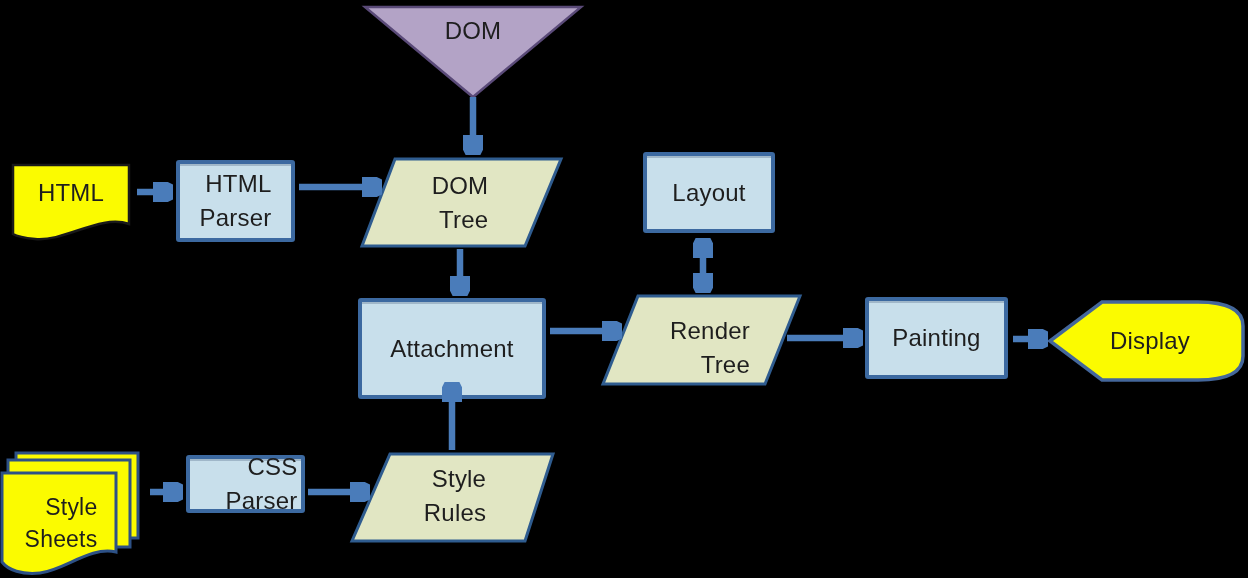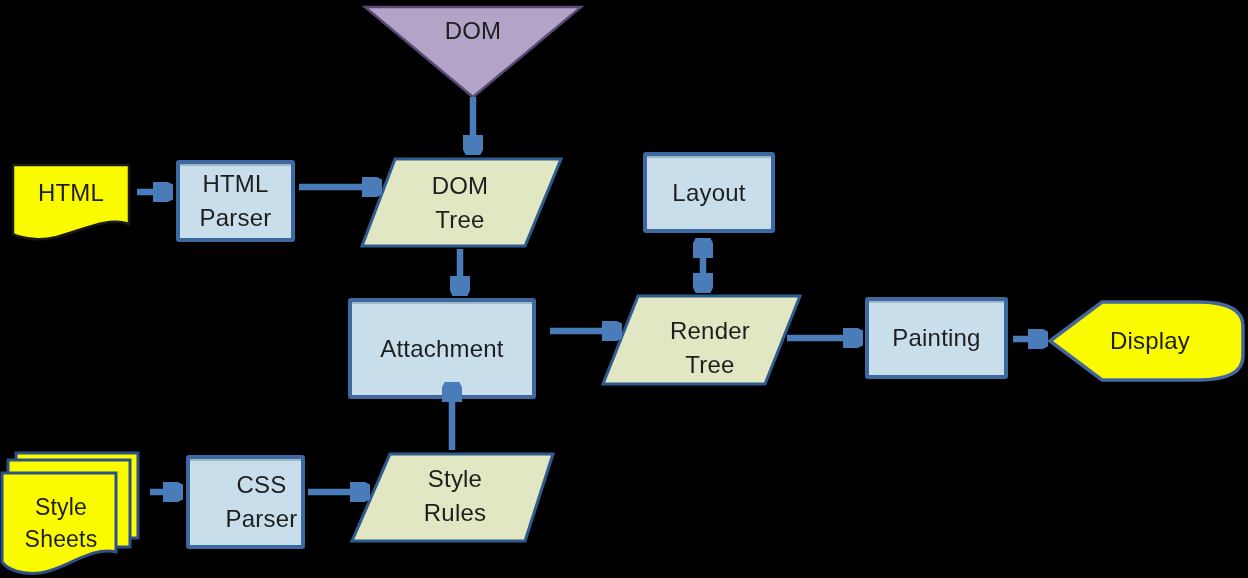--- a/index.html
+++ b/index.html
@@ -9,21 +9,21 @@
   }
   .shape-svg { position:absolute; overflow:visible; }
   .box {
     position:absolute; box-sizing:border-box;
     background:#c8dfeb; border:4px solid #3c69a0; border-radius:3px;
     box-shadow: inset 0 2px 0 rgba(20,40,80,.22);
     display:flex; align-items:center; justify-content:center;
   }
   .node-label {
     position:absolute; display:flex; align-items:center; justify-content:center;
-    text-align:center; white-space:pre-line; color:#1e1e1e;
+    text-align:right; white-space:pre-line; color:#1e1e1e;
     font-size:24px; line-height:1.4; letter-spacing:.2px;
   }
   .box .node-label { position:static; }
   #arrow-layer { position:absolute; left:0; top:0; pointer-events:none; }
   #arrow-layer path { stroke:#4a7cba; stroke-width:6.5; fill:none; }
 </style>
 </head>
 <body>
 
 <div id="canvas">
@@ -42,21 +42,21 @@
     <span class="node-label">HTML
 Parser</span>
   </div>
 
   <svg class="shape-svg" style="left:358px; top:156px;" width="208" height="94">
     <polygon points="37,3 203,3 167,90 4,90" fill="#e1e6c3" stroke="#2f5c8f" stroke-width="3"></polygon>
   </svg>
   <div class="node-label" style="left:390px; top:164px; width:140px; height:78px;">DOM
 Tree</div>
 
-  <div class="box" style="left:348px; top:298px; width:188px; height:101px;">
+  <div class="box" style="left:358px; top:298px; width:188px; height:101px;">
     <span class="node-label">Attachment</span>
   </div>
 
   <div class="box" style="left:643px; top:152px; width:132px; height:81px;">
     <span class="node-label">Layout</span>
   </div>
 
   <svg class="shape-svg" style="left:598px; top:292px;" width="208" height="96">
     <polygon points="40,4 202,4 167,92 5,92" fill="#e1e6c3" stroke="#2f5c8f" stroke-width="3"></polygon>
   </svg>
@@ -73,21 +73,21 @@
   <div class="node-label" style="left:1070px; top:306px; width:160px; height:70px;">Display</div>
 
   <svg class="shape-svg" style="left:0px; top:446px;" width="150" height="132">
     <path d="M16,7 H138 V92 H16 Z" fill="#fbfb00" stroke="#2d5186" stroke-width="3"></path>
     <path d="M8,14 H130 V101 H8 Z" fill="#fbfb00" stroke="#2d5186" stroke-width="3"></path>
     <path d="M2,27 H116 V106 C90,100 65,124 40,127 C22,129 8,124 2,116 Z" fill="#fbfb00" stroke="#2d5186" stroke-width="3"></path>
   </svg>
   <div class="node-label" style="left:6px; top:490px; width:110px; height:66px; font-size:23px;">Style
 Sheets</div>
 
-  <div class="box" style="left:186px; top:455px; width:119px; height:94px;padding-left:32px;">
+  <div class="box" style="left:186px; top:455px; width:119px; height:58px;padding-left:32px;">
     <span class="node-label">CSS
 Parser</span>
   </div>
 
   <svg class="shape-svg" style="left:348px; top:450px;" width="212" height="95">
     <polygon points="42,4 205,4 177,91 4,91" fill="#e1e6c3" stroke="#2f5c8f" stroke-width="3"></polygon>
   </svg>
   <div class="node-label" style="left:385px; top:458px; width:140px; height:76px;">Style
 Rules</div>
 

